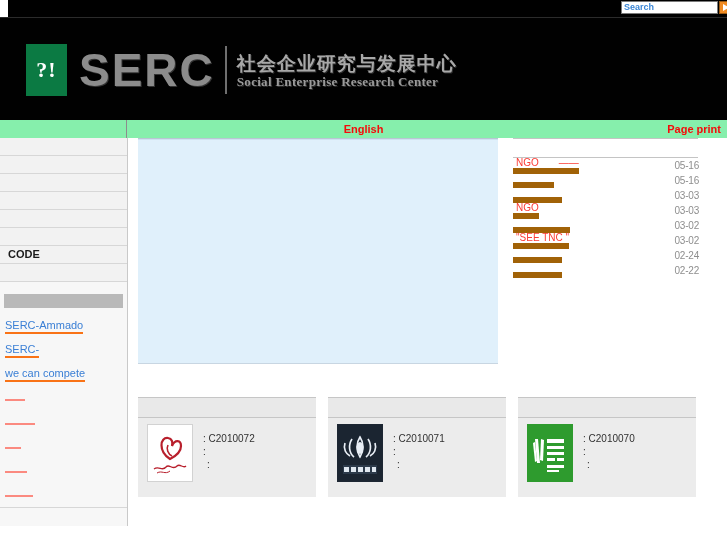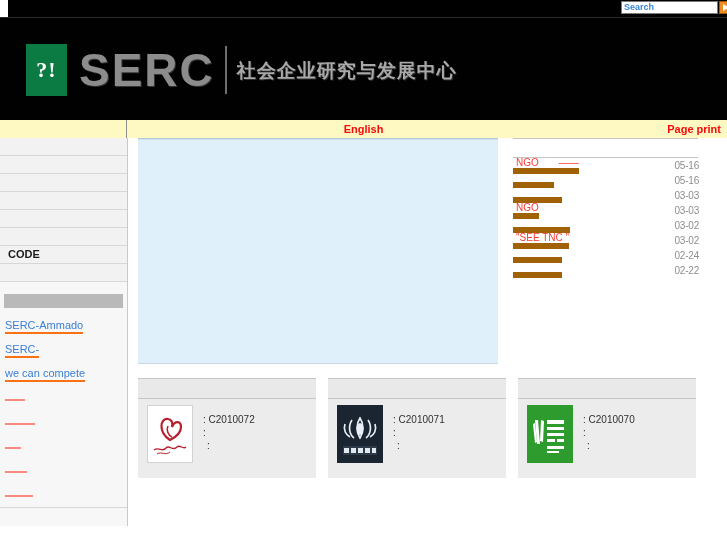--- a/index.html
+++ b/index.html
@@ -89,21 +89,21 @@
     font-size:13px;font-weight:bold;
     color:#9a9a9a;
     line-height:15px;
     letter-spacing:0.3px;
     text-shadow:1px 1px 0 #2f2f2f;
   }
 
   
   .navstrip{
     position:absolute;left:0;top:120px;width:727px;height:18px;
-    background:#fef9c3;
+    background:#86efac;
   }
   .nav-left-cell{
     position:absolute;left:0;top:0;width:127px;height:18px;
     border-right:1px solid #8d8d8d;
     box-sizing:border-box;
   }
   .nav-english{
     position:absolute;left:0;top:0;width:727px;height:18px;
     display:flex;align-items:center;justify-content:center;
     color:#f50b0b;font-size:11px;font-weight:bold;
@@ -208,21 +208,21 @@
   .nw38{width:38px;}
   .nw46{width:46px;}
   .nw54{width:54px;}
   .news-date{
     color:#8e8e8e;font-size:10px;letter-spacing:-0.2px;
     padding-right:4px;
   }
 
   
   .cards{
-    position:absolute;left:138px;top:240px;width:578px;height:105px;
+    position:absolute;left:138px;top:259px;width:578px;height:105px;
     display:flex;gap:12px;
   }
   .card{
     position:relative;
     width:178px;height:100px;
     background:#ececec;
     border-top:1px solid #c6c6c6;
     box-sizing:border-box;
   }
   .card-head{
@@ -270,20 +270,21 @@
     </div>
   </div>
 
   <div class="masthead">
     <div class="logo-row">
       <div class="logo-mark">?!</div>
       <div class="logo-serc">SERC</div>
       <div class="logo-sep"></div>
       <div>
         <div class="logo-cn">社会企业研究与发展中心</div>
+        <div class="logo-en">Social Enterprise Research Center</div>
       </div>
     </div>
   </div>
 
   <div class="navstrip">
     <div class="nav-left-cell"></div>
     <div class="nav-english">English</div>
     <div class="nav-print">Page print</div>
   </div>
 

